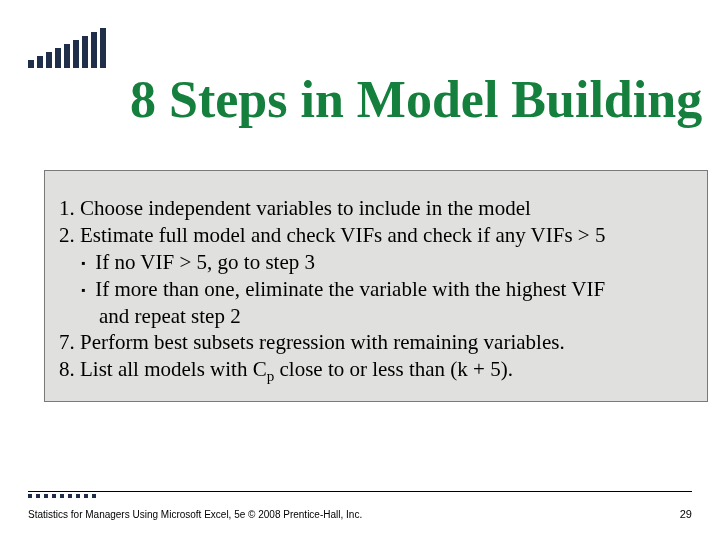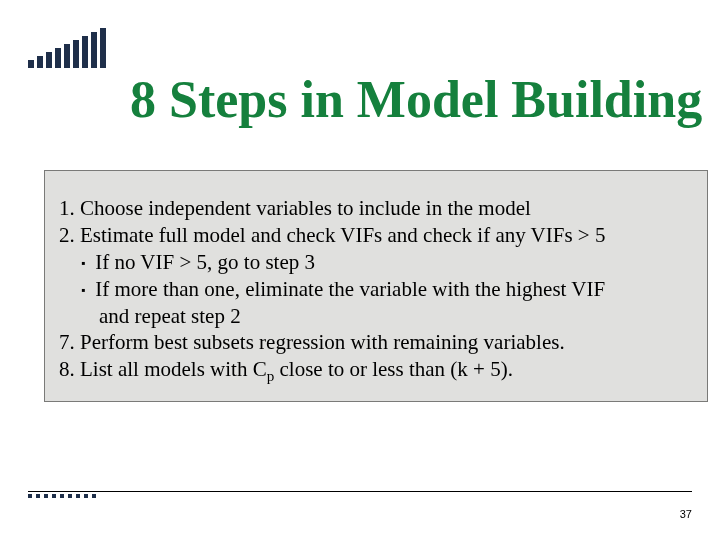--- a/index.html
+++ b/index.html
@@ -135,15 +135,16 @@
     <div class="dot"></div>
       <div class="dot"></div>
       <div class="dot"></div>
       <div class="dot"></div>
     <div class="dot"></div>
       <div class="dot"></div>
       <div class="dot"></div>
       <div class="dot"></div>
       <div class="dot"></div>
   </div>
-  <div class="footer-right">37</div>
+  <div class="footer-left">Statistics for Managers Using Microsoft Excel, 5e © 2008 Prentice-Hall, Inc.</div>
+  <div class="footer-right">29</div>
 
 </div>
 
 </body></html>

